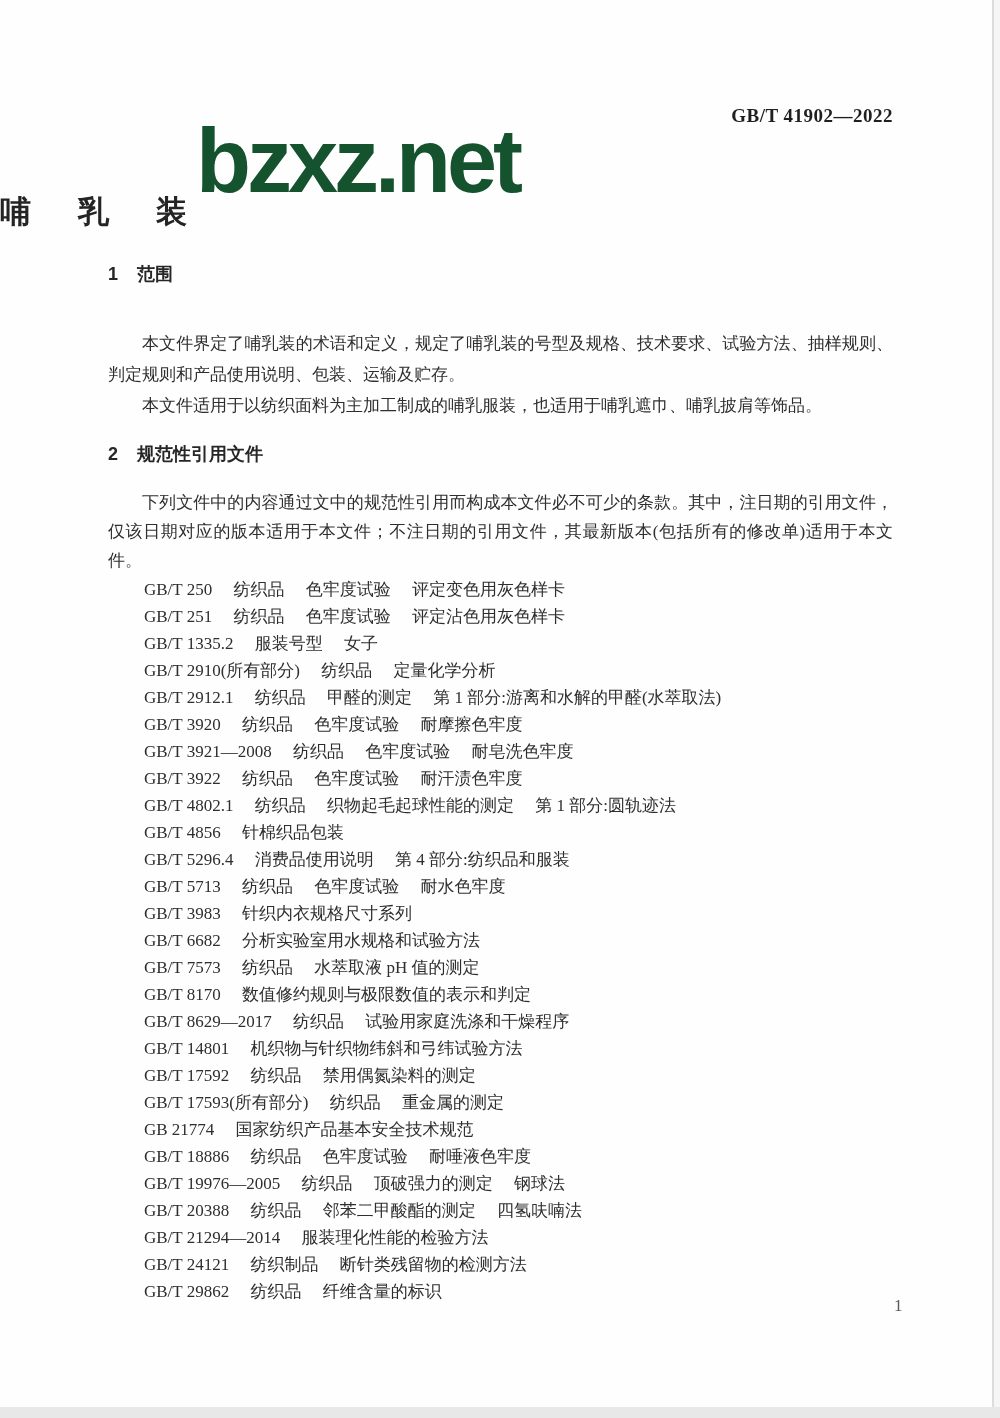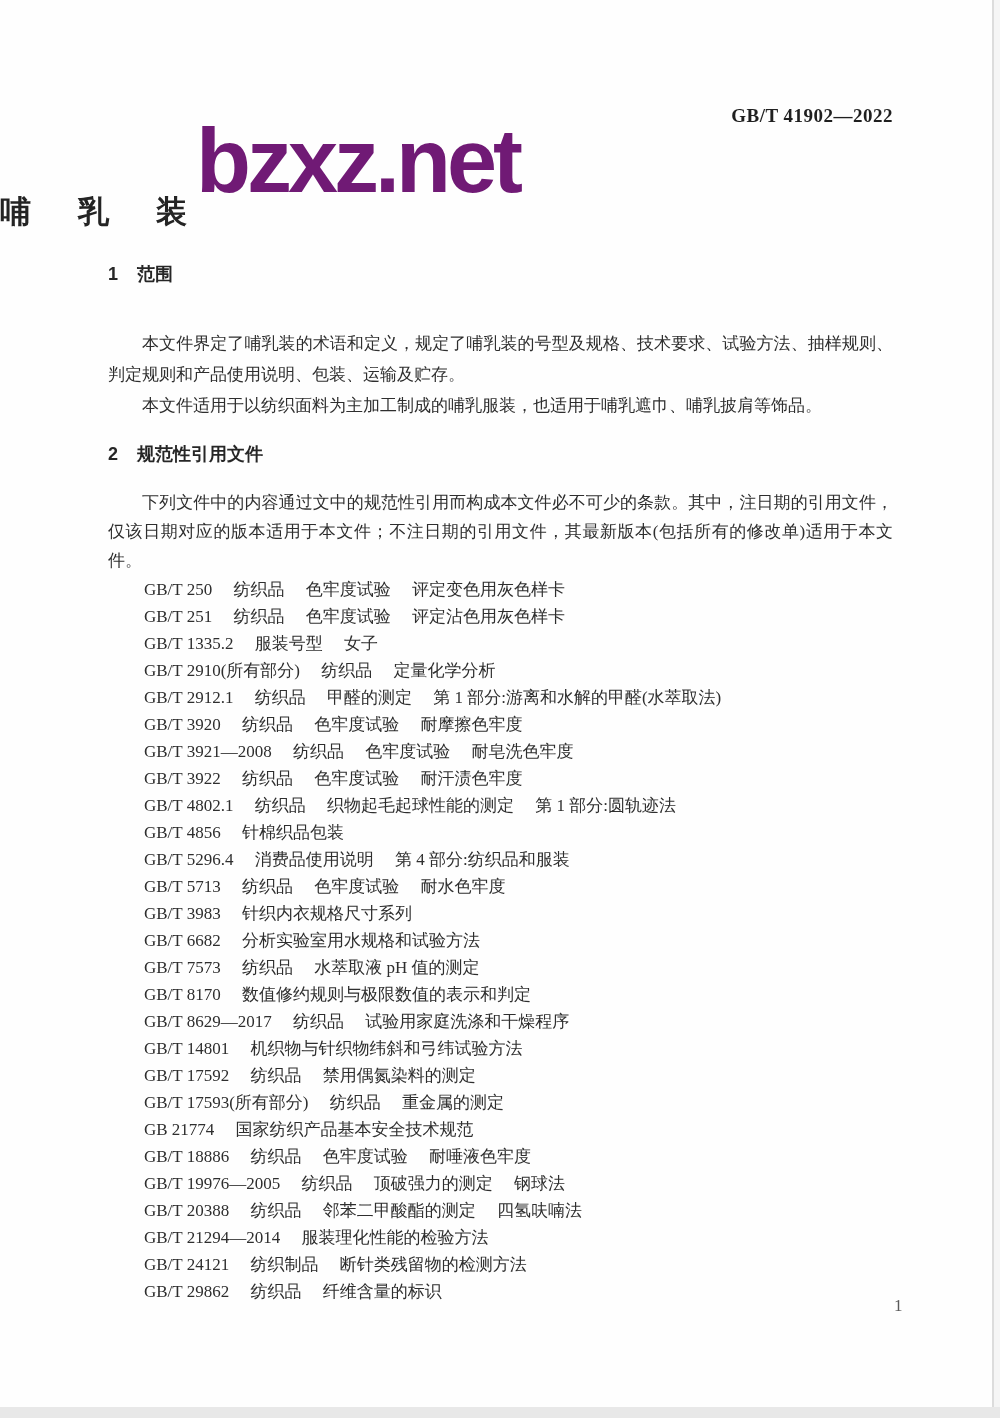--- a/index.html
+++ b/index.html
@@ -15,21 +15,21 @@
   .doc-code{
     position:absolute;top:105px;right:107px;
     font-family:"Liberation Serif","DejaVu Serif",serif;
     font-weight:bold;font-size:19px;color:#1f1f1f;
     letter-spacing:0.5px;white-space:nowrap;text-align:center;
   }
   .watermark{
     position:absolute;left:196px;top:116px;
     font-family:"Liberation Sans","DejaVu Sans",sans-serif;
     font-weight:bold;font-size:90px;line-height:90px;
-    color:#701a75;letter-spacing:-4px;white-space:nowrap;
+    color:#14532d;letter-spacing:-4px;white-space:nowrap;
     user-select:none;
   }
   .doc-title{
     position:absolute;top:191px;left:0;width:1000px;
     text-align:left;
     font-family:"Liberation Sans","DejaVu Sans",sans-serif;
     font-weight:bold;font-size:31px;color:#242424;
     letter-spacing:8px;white-space:nowrap;
   }
   .sec-heading{

